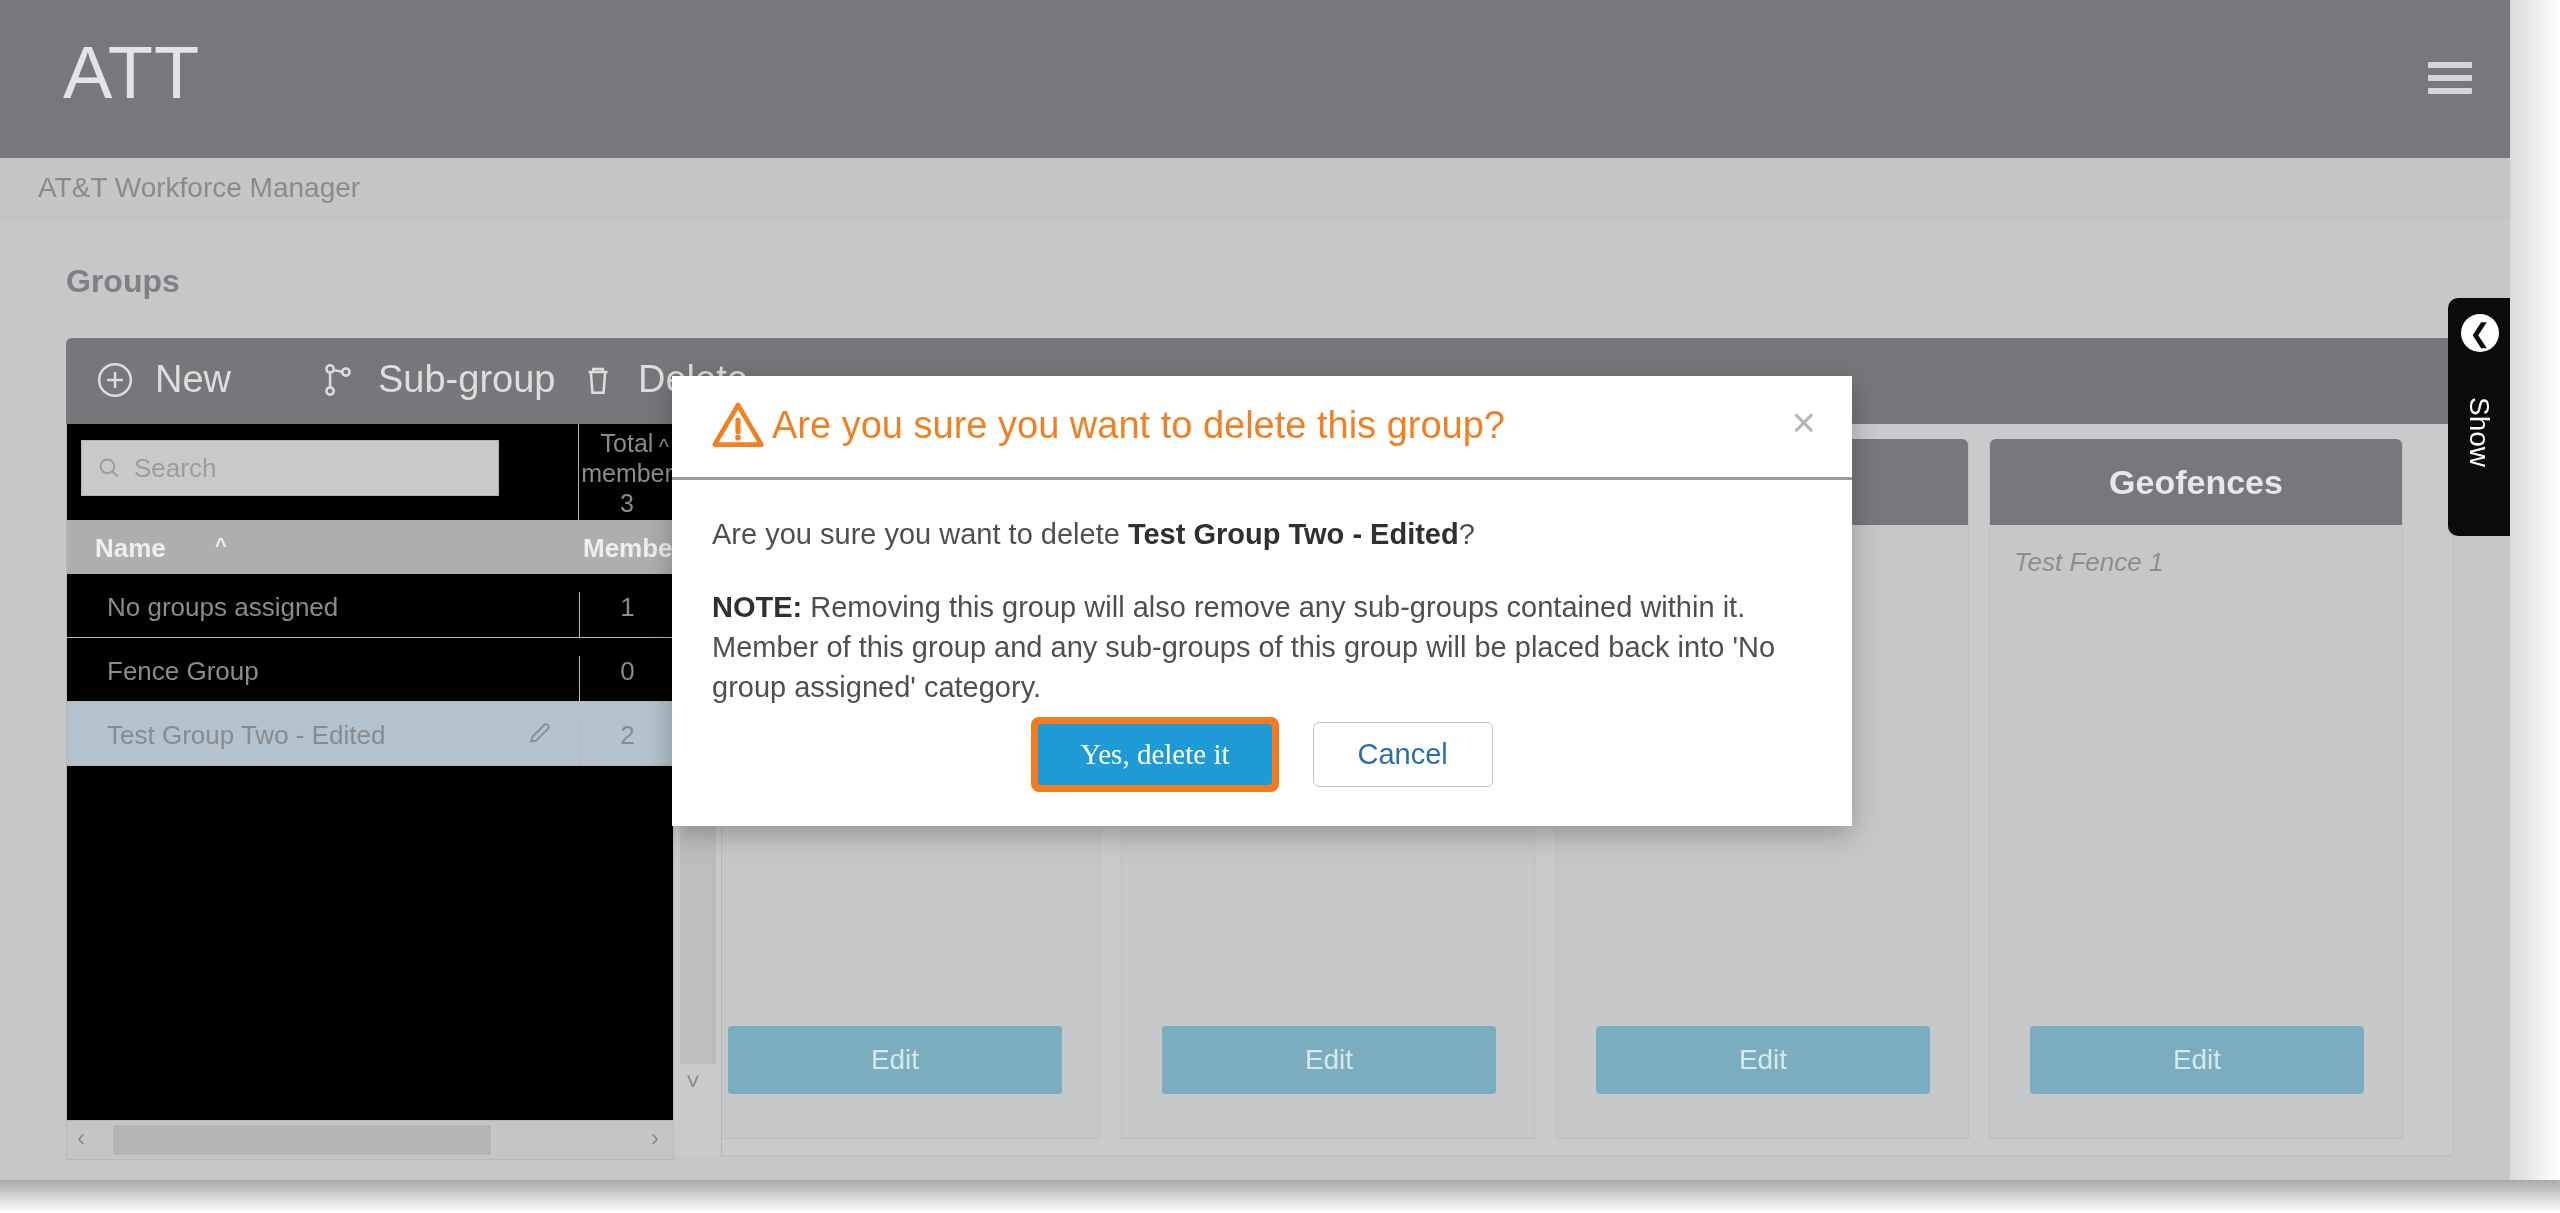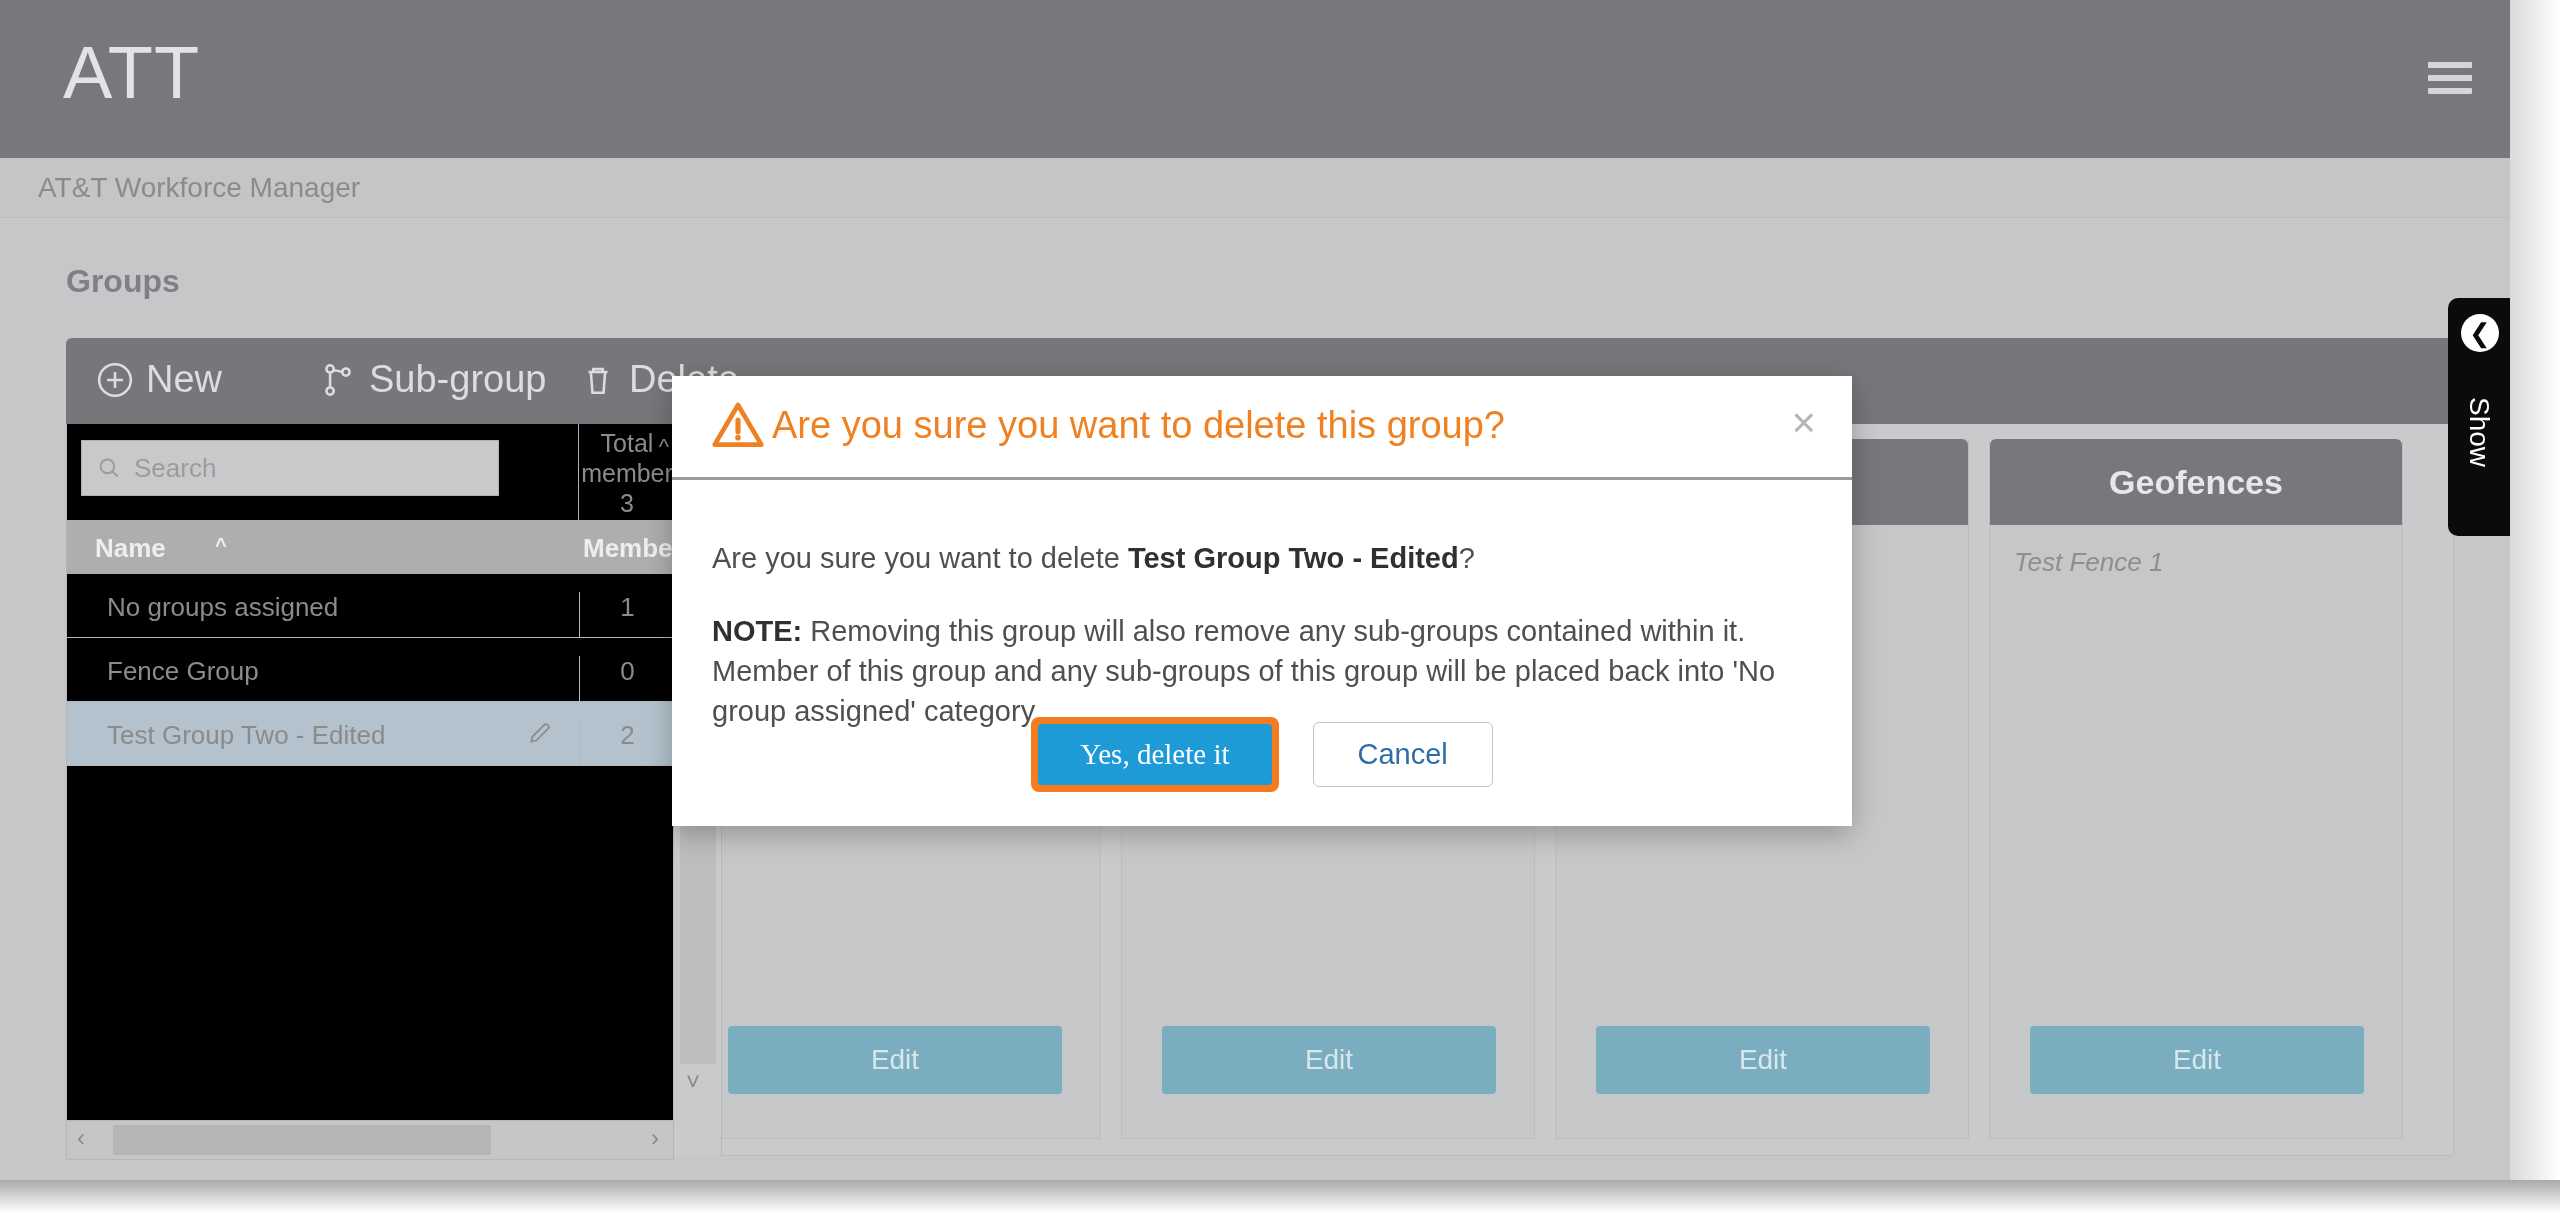--- a/index.html
+++ b/index.html
@@ -63,21 +63,21 @@
     width: 2388px; height: 818px;
   }
   .toolbar {
     position: absolute; left: 0; top: 0;
     width: 2388px; height: 86px;
     background: #76777a;
     border-radius: 6px 6px 0 0;
   }
   .tb-btn {
     position: absolute; top: 20px;
-    display: flex; align-items: center; gap: 12px;
+    display: flex; align-items: center; gap: 21px;
     color: #dcdddd; font-size: 38px; cursor: pointer;
     user-select: none;
   }
   .tb-btn .ic { width: 38px; height: 38px; display:inline-block; }
   .tb-new { left: 30px; }
   .tb-sub { left: 253px; }
   .tb-del { left: 513px; }
 
   .list-panel {
     position: absolute; left: 0; top: 86px;
@@ -237,21 +237,21 @@
   .modal-title {
     position: absolute; left: 100px; top: 28px;
     font-size: 38px; color: #ef8123;
   }
   .modal-close {
     position: absolute; right: 36px; top: 26px;
     font-size: 42px; color: #b5b6b8; cursor: pointer;
     line-height: 1;
   }
   .modal-body { padding: 38px 40px 0 40px; }
-  .mb-line1 { font-size: 29px; color: #4e4f51; margin-top: 24px; }
+  .mb-line1 { font-size: 29px; color: #4e4f51; }
   .mb-line1 b { color: #2f3031; }
   .mb-note { margin-top: 36px; font-size: 29px; color: #4e4f51; line-height: 40px; }
   .mb-note b { color: #2f3031; }
   .modal-actions {
     position: absolute; left: 0; bottom: 34px; width: 100%;
     display: flex; justify-content: center; gap: 34px; align-items: center;
   }
   .btn-yes-wrap {
     background: #f47b20; border-radius: 8px; padding: 7px;
   }

